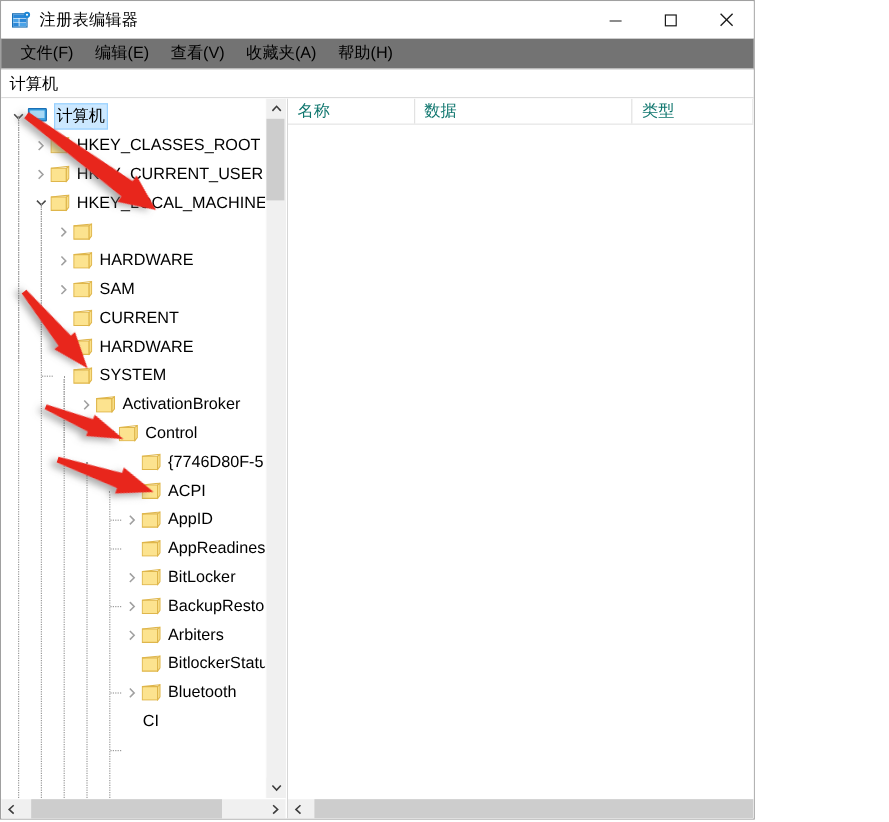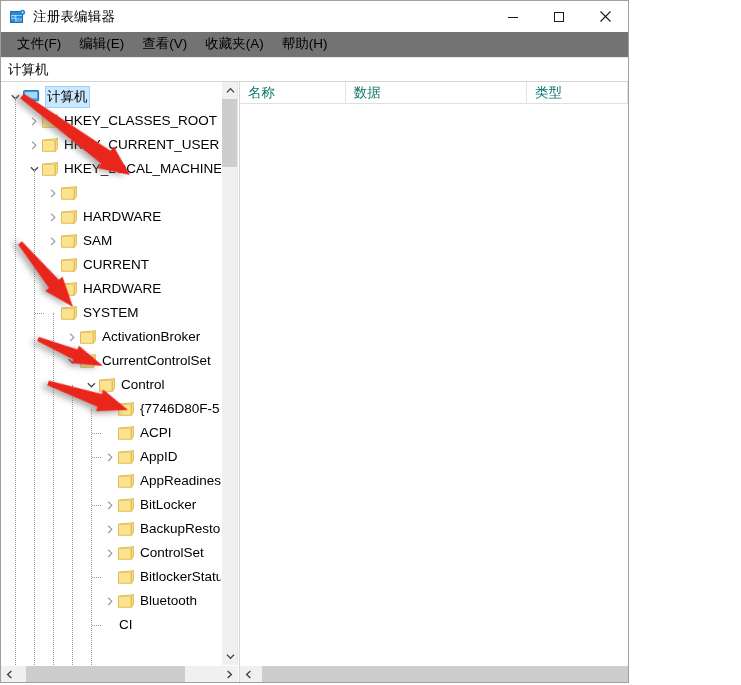--- a/index.html
+++ b/index.html
@@ -481,45 +481,31 @@
                 </svg>
               </div>
               <div class="folder"><svg width="16" height="14" viewBox="0 0 16 14">
                   <path d="M0.5 2.2 L0.5 13.3 L13.3 13.3 L13.3 2.2 Z" fill="#fce38f" stroke="#dfb64b" stroke-width="0.9"></path>
                   <path d="M13.3 2.2 L13.3 13.3 L15.4 10.6 L15.4 0.6 Z" fill="#fae08a" stroke="#dfb64b" stroke-width="0.9"></path>
                   <path d="M0.5 2.2 L15.4 0.6" fill="none" stroke="#dfb64b" stroke-width="0.9"></path>
                 </svg></div>
               <span class="tlabel">ActivationBroker</span>
             </div>
             <div class="trow">
-              <div class="indent" style="width: 63px;"></div>
+              <div class="indent" style="width: 82px;"></div>
               <div class="exp">
                 <svg width="9" height="8" viewBox="0 0 9 8">
                   <path d="M0.8 2.2 L4.4 5.8 L8 2.2" fill="none" stroke="#4a4a4a" stroke-width="1.3"></path>
                 </svg>
               </div>
               <div class="folder"><svg width="16" height="14" viewBox="0 0 16 14">
                   <path d="M0.5 2.2 L0.5 13.3 L13.3 13.3 L13.3 2.2 Z" fill="#fce38f" stroke="#dfb64b" stroke-width="0.9"></path>
                   <path d="M13.3 2.2 L13.3 13.3 L15.4 10.6 L15.4 0.6 Z" fill="#fae08a" stroke="#dfb64b" stroke-width="0.9"></path>
                   <path d="M0.5 2.2 L15.4 0.6" fill="none" stroke="#dfb64b" stroke-width="0.9"></path>
                 </svg></div>
-              <span class="tlabel">CurrentControlSet</span>
-            </div>
-            <div class="trow">
-              <div class="indent" style="width: 82px;"></div>
-              <div class="exp">
-                <svg width="9" height="8" viewBox="0 0 9 8">
-                  <path d="M0.8 2.2 L4.4 5.8 L8 2.2" fill="none" stroke="#4a4a4a" stroke-width="1.3"></path>
-                </svg>
-              </div>
-              <div class="folder"><svg width="16" height="14" viewBox="0 0 16 14">
-                  <path d="M0.5 2.2 L0.5 13.3 L13.3 13.3 L13.3 2.2 Z" fill="#fce38f" stroke="#dfb64b" stroke-width="0.9"></path>
-                  <path d="M13.3 2.2 L13.3 13.3 L15.4 10.6 L15.4 0.6 Z" fill="#fae08a" stroke="#dfb64b" stroke-width="0.9"></path>
-                  <path d="M0.5 2.2 L15.4 0.6" fill="none" stroke="#dfb64b" stroke-width="0.9"></path>
-                </svg></div>
               <span class="tlabel">Control</span>
             </div>
             <div class="trow">
               <div class="indent" style="width: 101px;"></div>
               <div class="exp"></div>
               <div class="folder"><svg width="16" height="14" viewBox="0 0 16 14">
                   <path d="M0.5 2.2 L0.5 13.3 L13.3 13.3 L13.3 2.2 Z" fill="#fce38f" stroke="#dfb64b" stroke-width="0.9"></path>
                   <path d="M13.3 2.2 L13.3 13.3 L15.4 10.6 L15.4 0.6 Z" fill="#fae08a" stroke="#dfb64b" stroke-width="0.9"></path>
                   <path d="M0.5 2.2 L15.4 0.6" fill="none" stroke="#dfb64b" stroke-width="0.9"></path>
                 </svg></div>
@@ -592,21 +578,21 @@
               <div class="exp">
                 <svg width="8" height="9" viewBox="0 0 8 9">
                   <path d="M2.2 0.8 L5.8 4.4 L2.2 8" fill="none" stroke="#a0a0a0" stroke-width="1.3"></path>
                 </svg>
               </div>
               <div class="folder"><svg width="16" height="14" viewBox="0 0 16 14">
                   <path d="M0.5 2.2 L0.5 13.3 L13.3 13.3 L13.3 2.2 Z" fill="#fce38f" stroke="#dfb64b" stroke-width="0.9"></path>
                   <path d="M13.3 2.2 L13.3 13.3 L15.4 10.6 L15.4 0.6 Z" fill="#fae08a" stroke="#dfb64b" stroke-width="0.9"></path>
                   <path d="M0.5 2.2 L15.4 0.6" fill="none" stroke="#dfb64b" stroke-width="0.9"></path>
                 </svg></div>
-              <span class="tlabel">ControlSet</span>
+              <span class="tlabel">Arbiters</span>
             </div>
             <div class="trow">
               <div class="indent" style="width: 101px;"></div>
               <div class="exp"></div>
               <div class="folder"><svg width="16" height="14" viewBox="0 0 16 14">
                   <path d="M0.5 2.2 L0.5 13.3 L13.3 13.3 L13.3 2.2 Z" fill="#fce38f" stroke="#dfb64b" stroke-width="0.9"></path>
                   <path d="M13.3 2.2 L13.3 13.3 L15.4 10.6 L15.4 0.6 Z" fill="#fae08a" stroke="#dfb64b" stroke-width="0.9"></path>
                   <path d="M0.5 2.2 L15.4 0.6" fill="none" stroke="#dfb64b" stroke-width="0.9"></path>
                 </svg></div>
               <span class="tlabel">BitlockerStatu</span>

